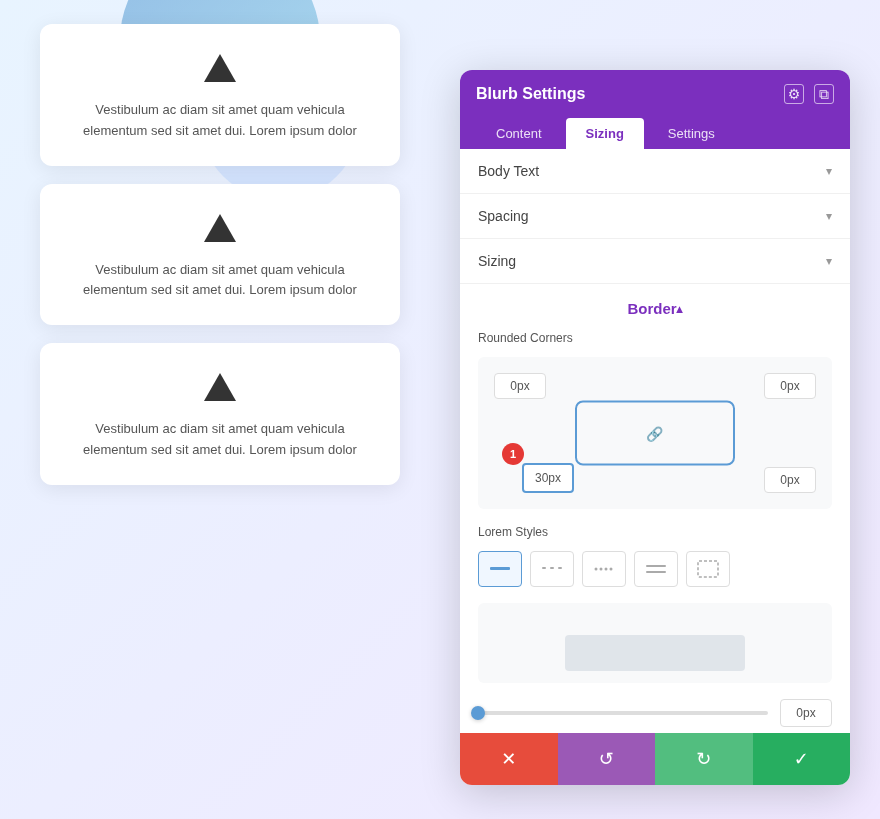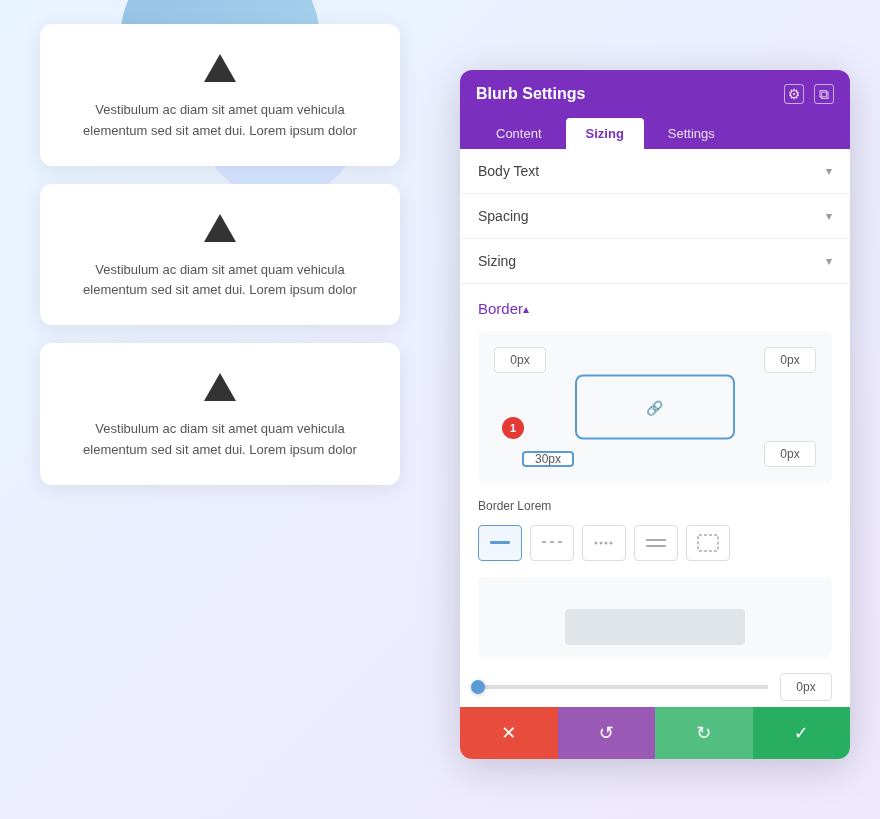--- a/index.html
+++ b/index.html
@@ -163,25 +163,25 @@
     }
 
     
     .border-section {
       padding: 16px 18px;
     }
 
     .border-section-title {
       color: #7b2fbe;
       font-size: 15px;
-      font-weight: 400;
+      font-weight: 700;
       margin-bottom: 14px;
       display: flex;
       align-items: center;
-      justify-content: flex-start;
+      justify-content: center;
     }
 
     .border-section-title .chevron-up {
       color: #7b2fbe;
       font-size: 12px;
     }
 
     .subsection-label {
       font-size: 12px;
       color: #555;
@@ -258,21 +258,21 @@
       align-items: center;
       justify-content: center;
       z-index: 2;
     }
 
     .highlighted-input {
       position: absolute;
       bottom: 0;
       left: 28px;
       width: 52px;
-      height: 16px;
+      height: 30px;
       border: 2px solid #5b9bd5;
       border-radius: 4px;
       text-align: center;
       font-size: 12px;
       color: #555;
       background: #fff;
       outline: none;
     }
 
     
@@ -456,20 +456,21 @@
       <span class="section-label">Sizing</span>
       <span class="chevron">▾</span>
     </div>
 
     <div class="border-section">
       <div class="border-section-title">
         <span>Border</span>
         <span class="chevron-up">▴</span>
       </div>
 
+      <div class="subsection-label">Rounded Corners</div>
 
       <div class="rounded-corners-area">
         <div class="corner-inputs-grid">
 
           <input class="corner-input corner-tl" type="text" value="0px" style="">
 
           <input class="corner-input corner-tr" type="text" value="0px" style="">
 
           <div class="preview-box">
             <span class="link-icon">🔗</span>
@@ -477,21 +478,21 @@
 
           <div class="badge-number">1</div>
 
           <input class="highlighted-input" type="text" value="30px" style="">
 
           <input class="corner-input corner-br" type="text" value="0px" style="">
         </div>
       </div>
 
       <div class="border-styles-section">
-        <div class="subsection-label">Border Lorem</div>
+        <div class="subsection-label">Lorem Styles</div>
         <div class="border-styles-grid">
 
           <button class="border-style-btn active">
             <svg viewBox="0 0 24 20">
                 <rect x="2" y="8" width="20" height="3" fill="#5b9bd5" rx="1"></rect>
               </svg>
           </button>
 
           <button class="border-style-btn">
             <svg viewBox="0 0 24 20">

